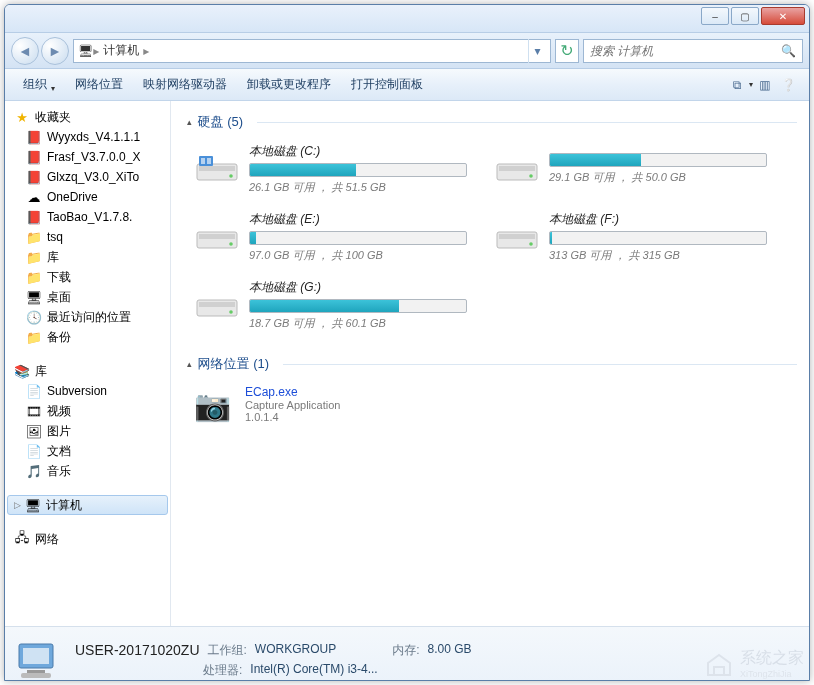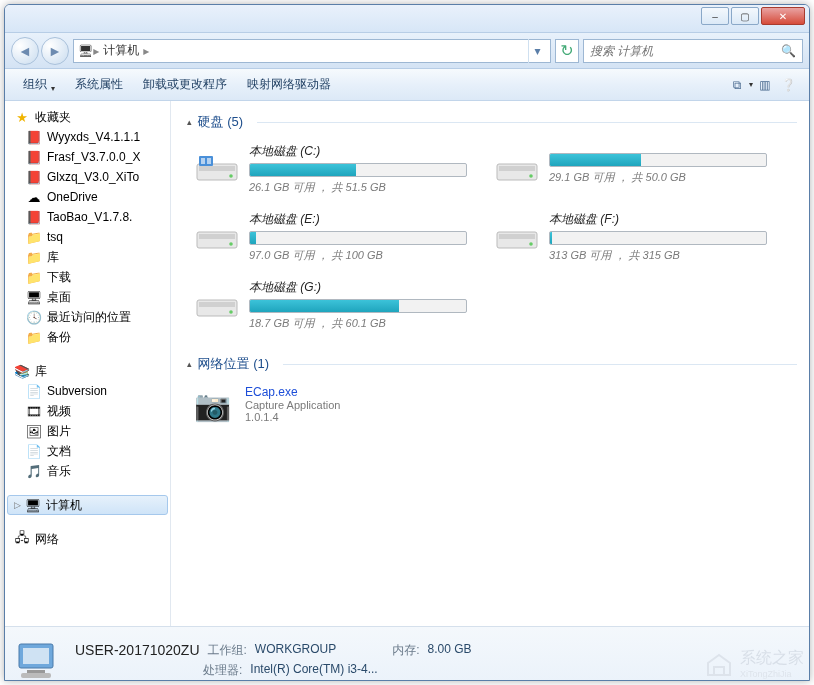--- a/index.html
+++ b/index.html
@@ -105,23 +105,24 @@
       <input placeholder="搜索 计算机" style="">
       <span class="sicon">🔍</span>
     </div>
   </div>
 
   <div class="toolbar">
     <div class="tbtn">
       <span>组织</span>
       <span class="coltri">▾</span>
     </div>
-    <div class="tbtn">系统属性</div>
+    <div class="tbtn">网络位置</div>
+    <div class="tbtn">映射网络驱动器</div>
     <div class="tbtn">卸载或更改程序</div>
-    <div class="tbtn">映射网络驱动器</div>
+    <div class="tbtn">打开控制面板</div>
     <div class="spacer"></div>
     <div class="ticon">⧉</div>
     <span class="coltri">▾</span>
     <div class="ticon">▥</div>
     <div class="ticon">❔</div>
   </div>
 
   <div class="bodyarea">
 
     <div class="sidebar">

